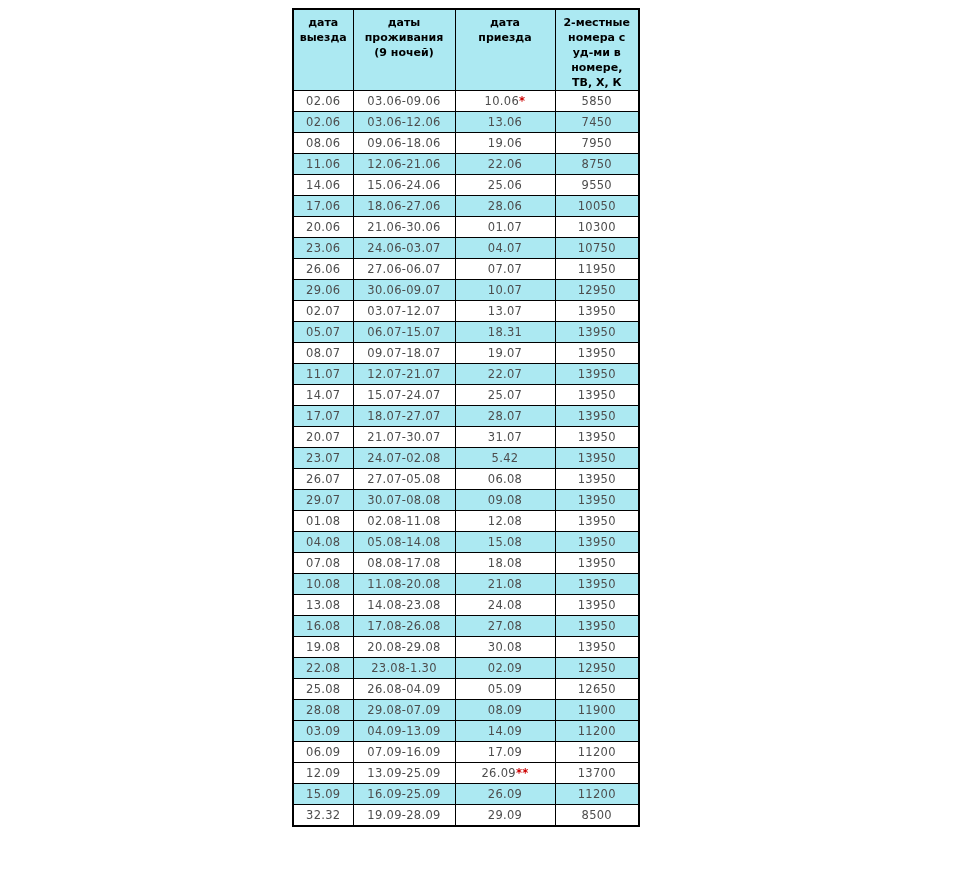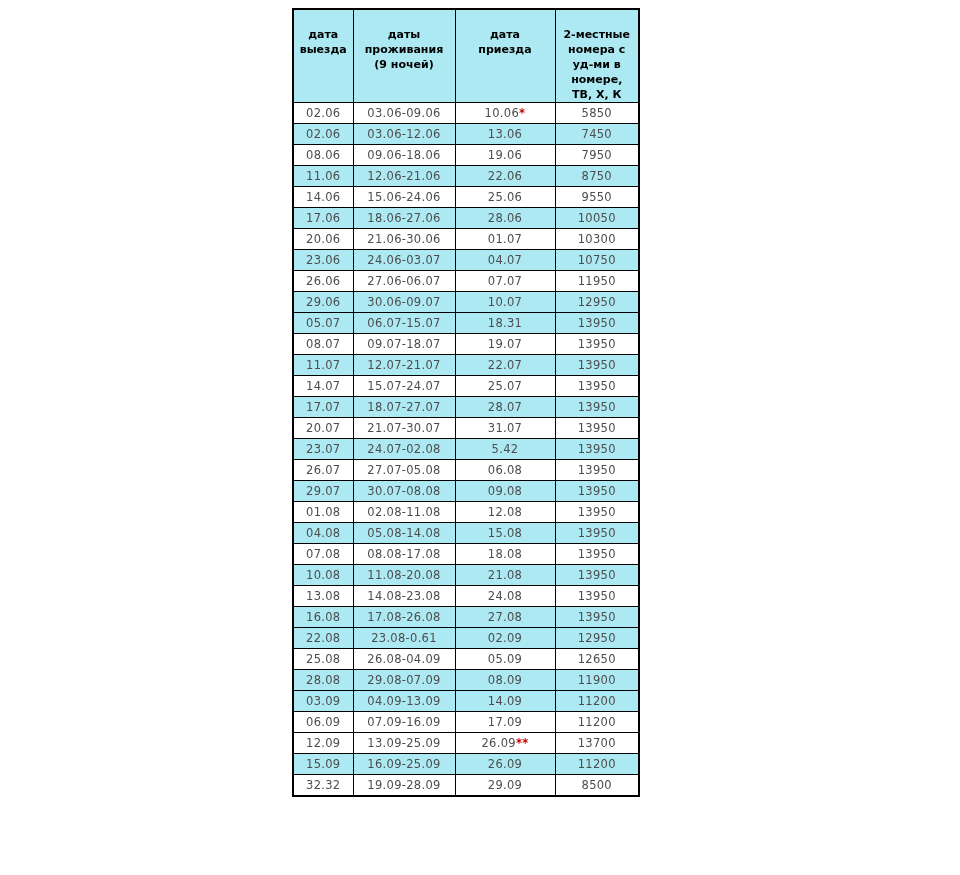--- a/index.html
+++ b/index.html
@@ -28,21 +28,21 @@
   }
   .price-table th{
     background:var(--header-bg);
     color:var(--header-text);
     font-size:11px;font-weight:bold;
     line-height:15px;
     vertical-align:top;
     text-align:center;
     white-space:pre-line;
     height:80px;
-    padding-top:17px;
+    padding-top:5px;
   }
   .price-table td{
     height:21px;
     font-size:11.5px;
     color:var(--text);
     text-align:center;
     vertical-align:middle;
     background:var(--row-bg);
     letter-spacing:0.3px;
   }
@@ -134,20 +134,26 @@
           <td>27.06-06.07</td>
           <td>07.07</td>
           <td>11950</td>
         </tr>
         <tr class="alt">
           <td>29.06</td>
           <td>30.06-09.07</td>
           <td>10.07</td>
           <td>12950</td>
         </tr>
+        <tr>
+          <td>02.07</td>
+          <td>03.07-12.07</td>
+          <td>13.07</td>
+          <td>13950</td>
+        </tr>
         <tr class="alt">
           <td>05.07</td>
           <td>06.07-15.07</td>
           <td>18.31</td>
           <td>13950</td>
         </tr>
         <tr>
           <td>08.07</td>
           <td>09.07-18.07</td>
           <td>19.07</td>
@@ -224,23 +230,29 @@
           <td>14.08-23.08</td>
           <td>24.08</td>
           <td>13950</td>
         </tr>
         <tr class="alt">
           <td>16.08</td>
           <td>17.08-26.08</td>
           <td>27.08</td>
           <td>13950</td>
         </tr>
+        <tr>
+          <td>19.08</td>
+          <td>20.08-29.08</td>
+          <td>30.08</td>
+          <td>13950</td>
+        </tr>
         <tr class="alt">
           <td>22.08</td>
-          <td>23.08-0.61</td>
+          <td>23.08-1.30</td>
           <td>02.09</td>
           <td>12950</td>
         </tr>
         <tr>
           <td>25.08</td>
           <td>26.08-04.09</td>
           <td>05.09</td>
           <td>12650</td>
         </tr>
         <tr class="alt">

